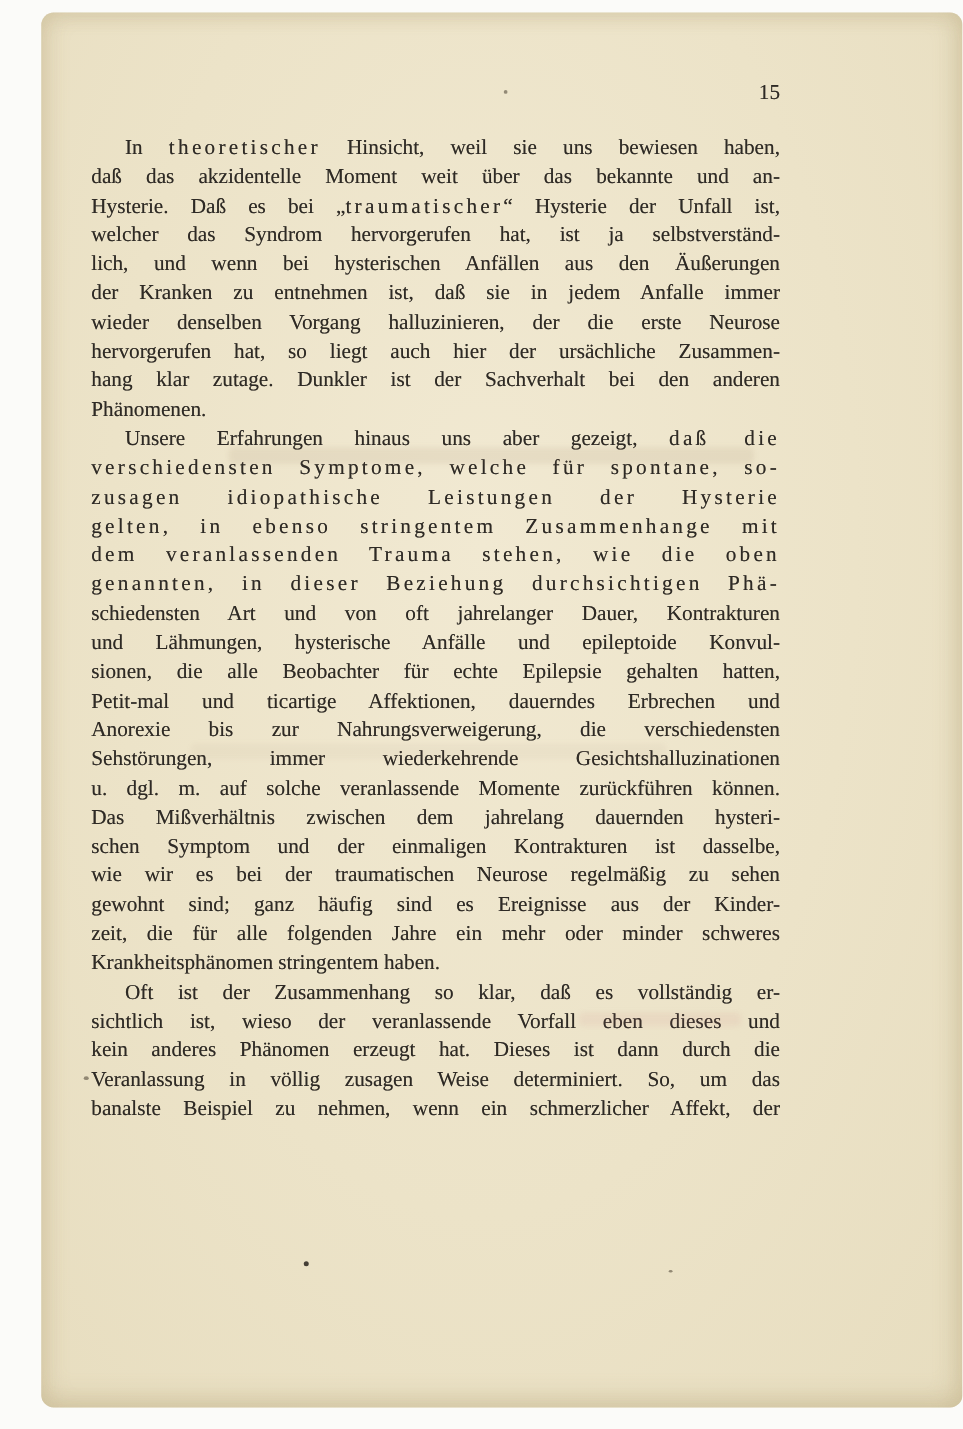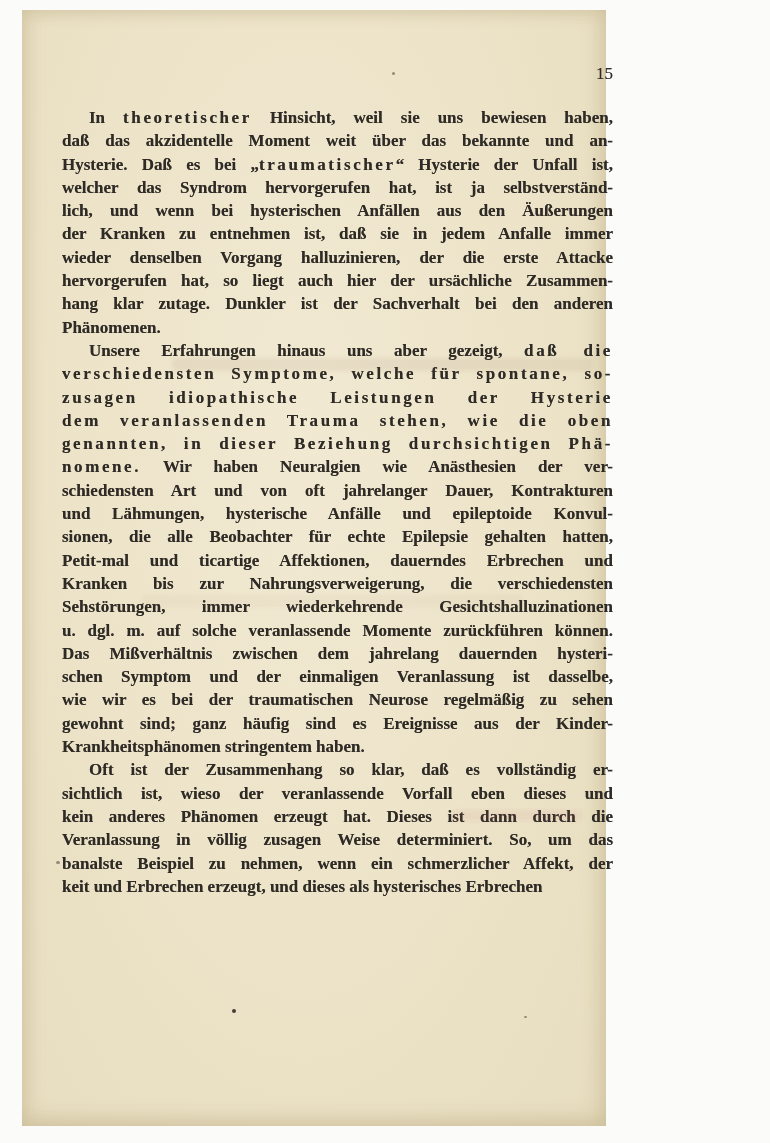--- a/index.html
+++ b/index.html
@@ -2,39 +2,40 @@
 <html><head>
 <meta charset="utf-8">
 <style>
   html,body{margin:0;padding:0;}
   body{
     width:770px;height:1143px;position:relative;overflow:hidden;
     background:#fbfbf9;
     font-family:"Liberation Serif","DejaVu Serif",serif;
   }
   .paper{
-    position:absolute;left:22px;top:10px;width:584px;height:1116px;
+    position:absolute;left:33px;top:10px;width:737px;height:1116px;
     background:radial-gradient(ellipse at 48% 38%, #f1e9d2 0%, #ece3c8 55%, #e7ddbf 100%);
     box-shadow:
       inset 0 -9px 20px rgba(167,146,96,.20),
       inset 0 6px 14px rgba(167,146,96,.10),
       inset 9px 0 18px rgba(167,146,96,.08),
       inset -9px 0 18px rgba(167,146,96,.12);
+    border-radius: 10px;
   }
   .pagenum{
     position:absolute;left:40px;top:54px;width:551px;
     text-align:right;font-size:17px;color:#2e2a25;
     text-shadow:0 0 .5px rgba(46,42,37,.55);
   }
   .text{
     position:absolute;left:40px;top:96px;width:551px;
     font-size:17px;line-height:23.3px;color:#2e2a25;
     text-shadow:0 0 .5px rgba(46,42,37,.55);
   }
-  .line{text-align:justify;text-align-last:justify;font-weight:bold;}
+  .line{text-align:justify;text-align-last:justify;}
   .line.last{text-align-last:left;}
   .line.indent{text-indent:27px;}
   .sp{letter-spacing:2.6px;}
   .ink-dot{position:absolute;width:4px;height:4px;border-radius:50%;background:#453f36;}
   .speck{position:absolute;border-radius:50%;background:rgba(72,63,50,.55);}
   .ghost{position:absolute;filter:blur(2px);border-radius:4px;pointer-events:none;}
 </style>
 </head>
 <body>
 
@@ -43,52 +44,52 @@
   <div class="pagenum">15</div>
 
   <div class="text" id="text-block">
       <div>
         <div class="line indent"><span>In </span><span class="sp">theoretischer</span><span> Hinsicht, weil sie uns bewiesen haben,</span></div>
         <div class="line"><span>daß das akzidentelle Moment weit über das bekannte und an-</span></div>
         <div class="line"><span>Hysterie. Daß es bei „</span><span class="sp">traumatischer</span><span>“ Hysterie der Unfall ist,</span></div>
         <div class="line"><span>welcher das Syndrom hervorgerufen hat, ist ja selbstverständ-</span></div>
         <div class="line"><span>lich, und wenn bei hysterischen Anfällen aus den Äußerungen</span></div>
         <div class="line"><span>der Kranken zu entnehmen ist, daß sie in jedem Anfalle immer</span></div>
-        <div class="line"><span>wieder denselben Vorgang halluzinieren, der die erste Attacke</span></div>
+        <div class="line"><span>wieder denselben Vorgang halluzinieren, der die erste Neurose</span></div>
         <div class="line"><span>hervorgerufen hat, so liegt auch hier der ursächliche Zusammen-</span></div>
         <div class="line"><span>hang klar zutage. Dunkler ist der Sachverhalt bei den anderen</span></div>
         <div class="line last"><span>Phänomenen.</span></div>
       </div>
       <div>
         <div class="line indent"><span>Unsere Erfahrungen hinaus uns aber gezeigt, </span><span class="sp">daß die</span></div>
         <div class="line"><span class="sp">verschiedensten Symptome, welche für spontane, so-</span></div>
         <div class="line"><span class="sp">zusagen idiopathische Leistungen der Hysterie</span></div>
+        <div class="line"><span class="sp">gelten, in ebenso stringentem Zusammenhange mit</span></div>
         <div class="line"><span class="sp">dem veranlassenden Trauma stehen, wie die oben</span></div>
         <div class="line"><span class="sp">genannten, in dieser Beziehung durchsichtigen Phä-</span></div>
-        <div class="line"><span class="sp">nomene.</span><span> Wir haben Neuralgien wie Anästhesien der ver-</span></div>
         <div class="line"><span>schiedensten Art und von oft jahrelanger Dauer, Kontrakturen</span></div>
         <div class="line"><span>und Lähmungen, hysterische Anfälle und epileptoide Konvul-</span></div>
         <div class="line"><span>sionen, die alle Beobachter für echte Epilepsie gehalten hatten,</span></div>
         <div class="line"><span>Petit-mal und ticartige Affektionen, dauerndes Erbrechen und</span></div>
-        <div class="line"><span>Kranken bis zur Nahrungsverweigerung, die verschiedensten</span></div>
+        <div class="line"><span>Anorexie bis zur Nahrungsverweigerung, die verschiedensten</span></div>
         <div class="line"><span>Sehstörungen, immer wiederkehrende Gesichtshalluzinationen</span></div>
         <div class="line"><span>u. dgl. m. auf solche veranlassende Momente zurückführen können.</span></div>
         <div class="line"><span>Das Mißverhältnis zwischen dem jahrelang dauernden hysteri-</span></div>
-        <div class="line"><span>schen Symptom und der einmaligen Veranlassung ist dasselbe,</span></div>
+        <div class="line"><span>schen Symptom und der einmaligen Kontrakturen ist dasselbe,</span></div>
         <div class="line"><span>wie wir es bei der traumatischen Neurose regelmäßig zu sehen</span></div>
         <div class="line"><span>gewohnt sind; ganz häufig sind es Ereignisse aus der Kinder-</span></div>
+        <div class="line"><span>zeit, die für alle folgenden Jahre ein mehr oder minder schweres</span></div>
         <div class="line last"><span>Krankheitsphänomen stringentem haben.</span></div>
       </div>
       <div>
         <div class="line indent"><span>Oft ist der Zusammenhang so klar, daß es vollständig er-</span></div>
         <div class="line"><span>sichtlich ist, wieso der veranlassende Vorfall eben dieses und</span></div>
         <div class="line"><span>kein anderes Phänomen erzeugt hat. Dieses ist dann durch die</span></div>
         <div class="line"><span>Veranlassung in völlig zusagen Weise determiniert. So, um das</span></div>
         <div class="line"><span>banalste Beispiel zu nehmen, wenn ein schmerzlicher Affekt, der</span></div>
-        <div class="line last"><span>keit und Erbrechen erzeugt, und dieses als hysterisches Erbrechen</span></div>
       </div>
     </div>
 
   <div class="ink-dot" style="left:210px;top:999px;"></div>
   <div class="speck" style="left:34px;top:851px;width:4px;height:3px;"></div>
   <div class="speck" style="left:370px;top:62px;width:3px;height:3px;"></div>
   <div class="speck" style="left:502px;top:1006px;width:3px;height:2px;"></div>
   <div class="ghost" style="left:150px;top:348px;width:420px;height:13px;background:rgba(150,120,90,.10);"></div>
   <div class="ghost" style="left:430px;top:800px;width:130px;height:11px;background:rgba(205,125,125,.10);"></div>
   <div class="ghost" style="left:120px;top:585px;width:380px;height:12px;background:rgba(150,120,90,.05);"></div>

